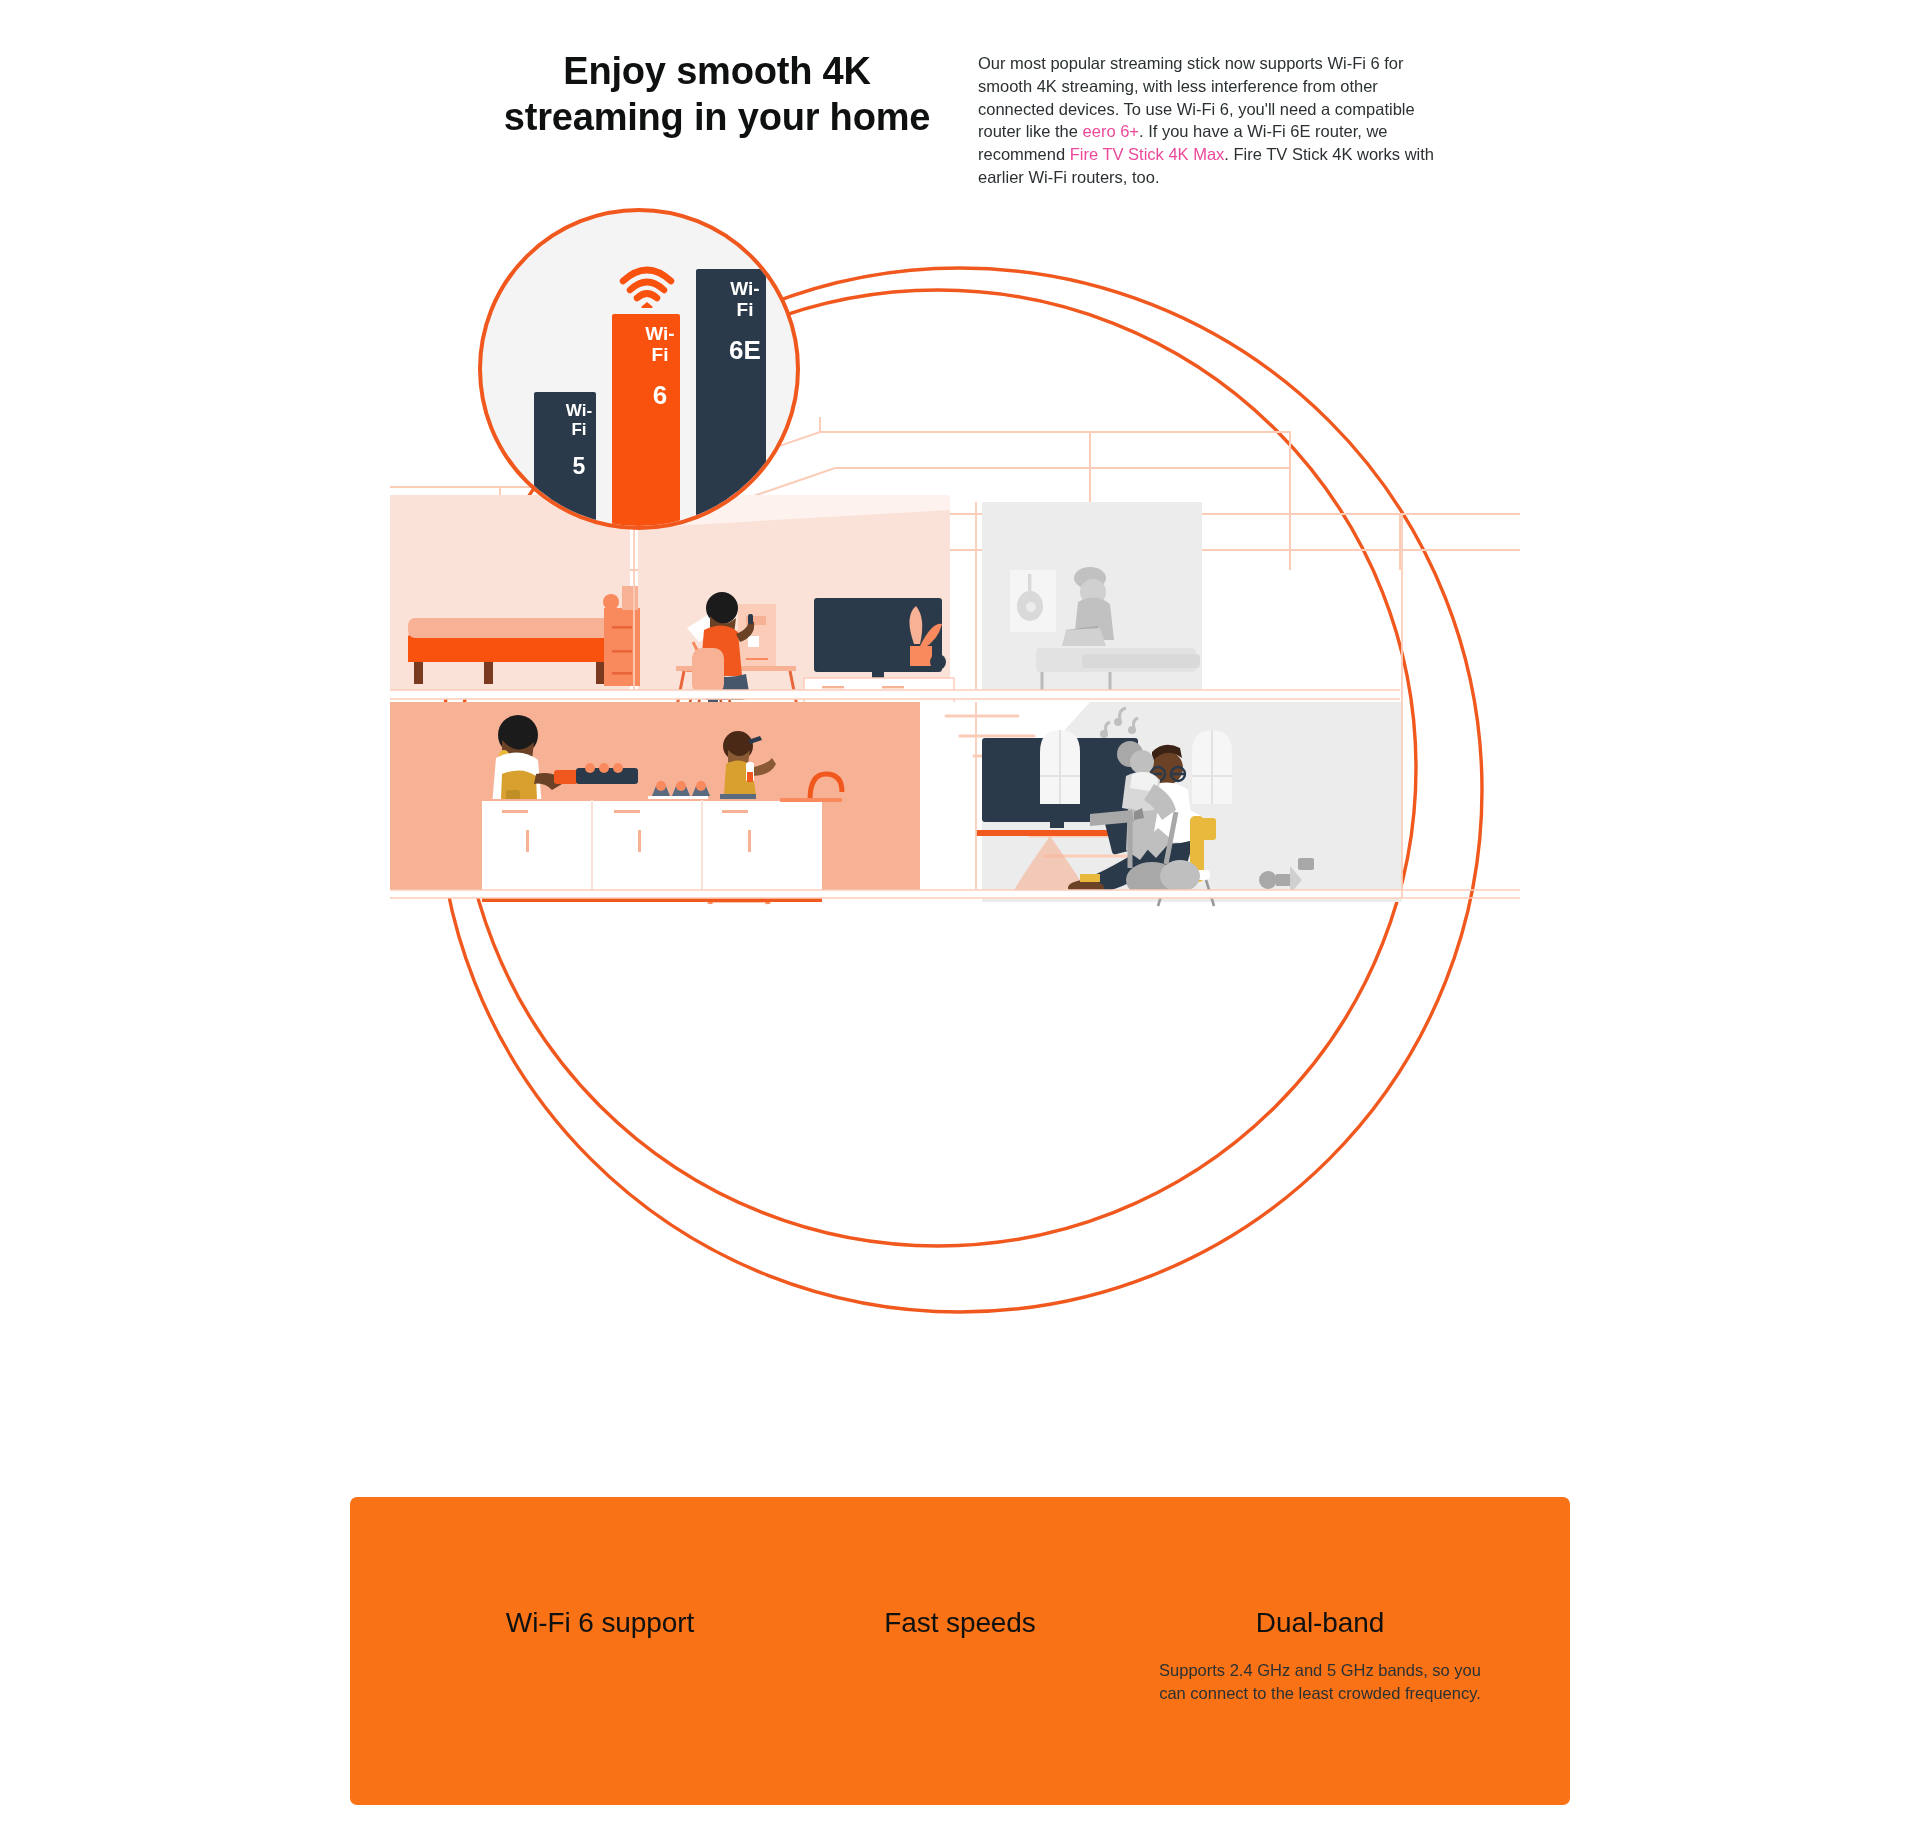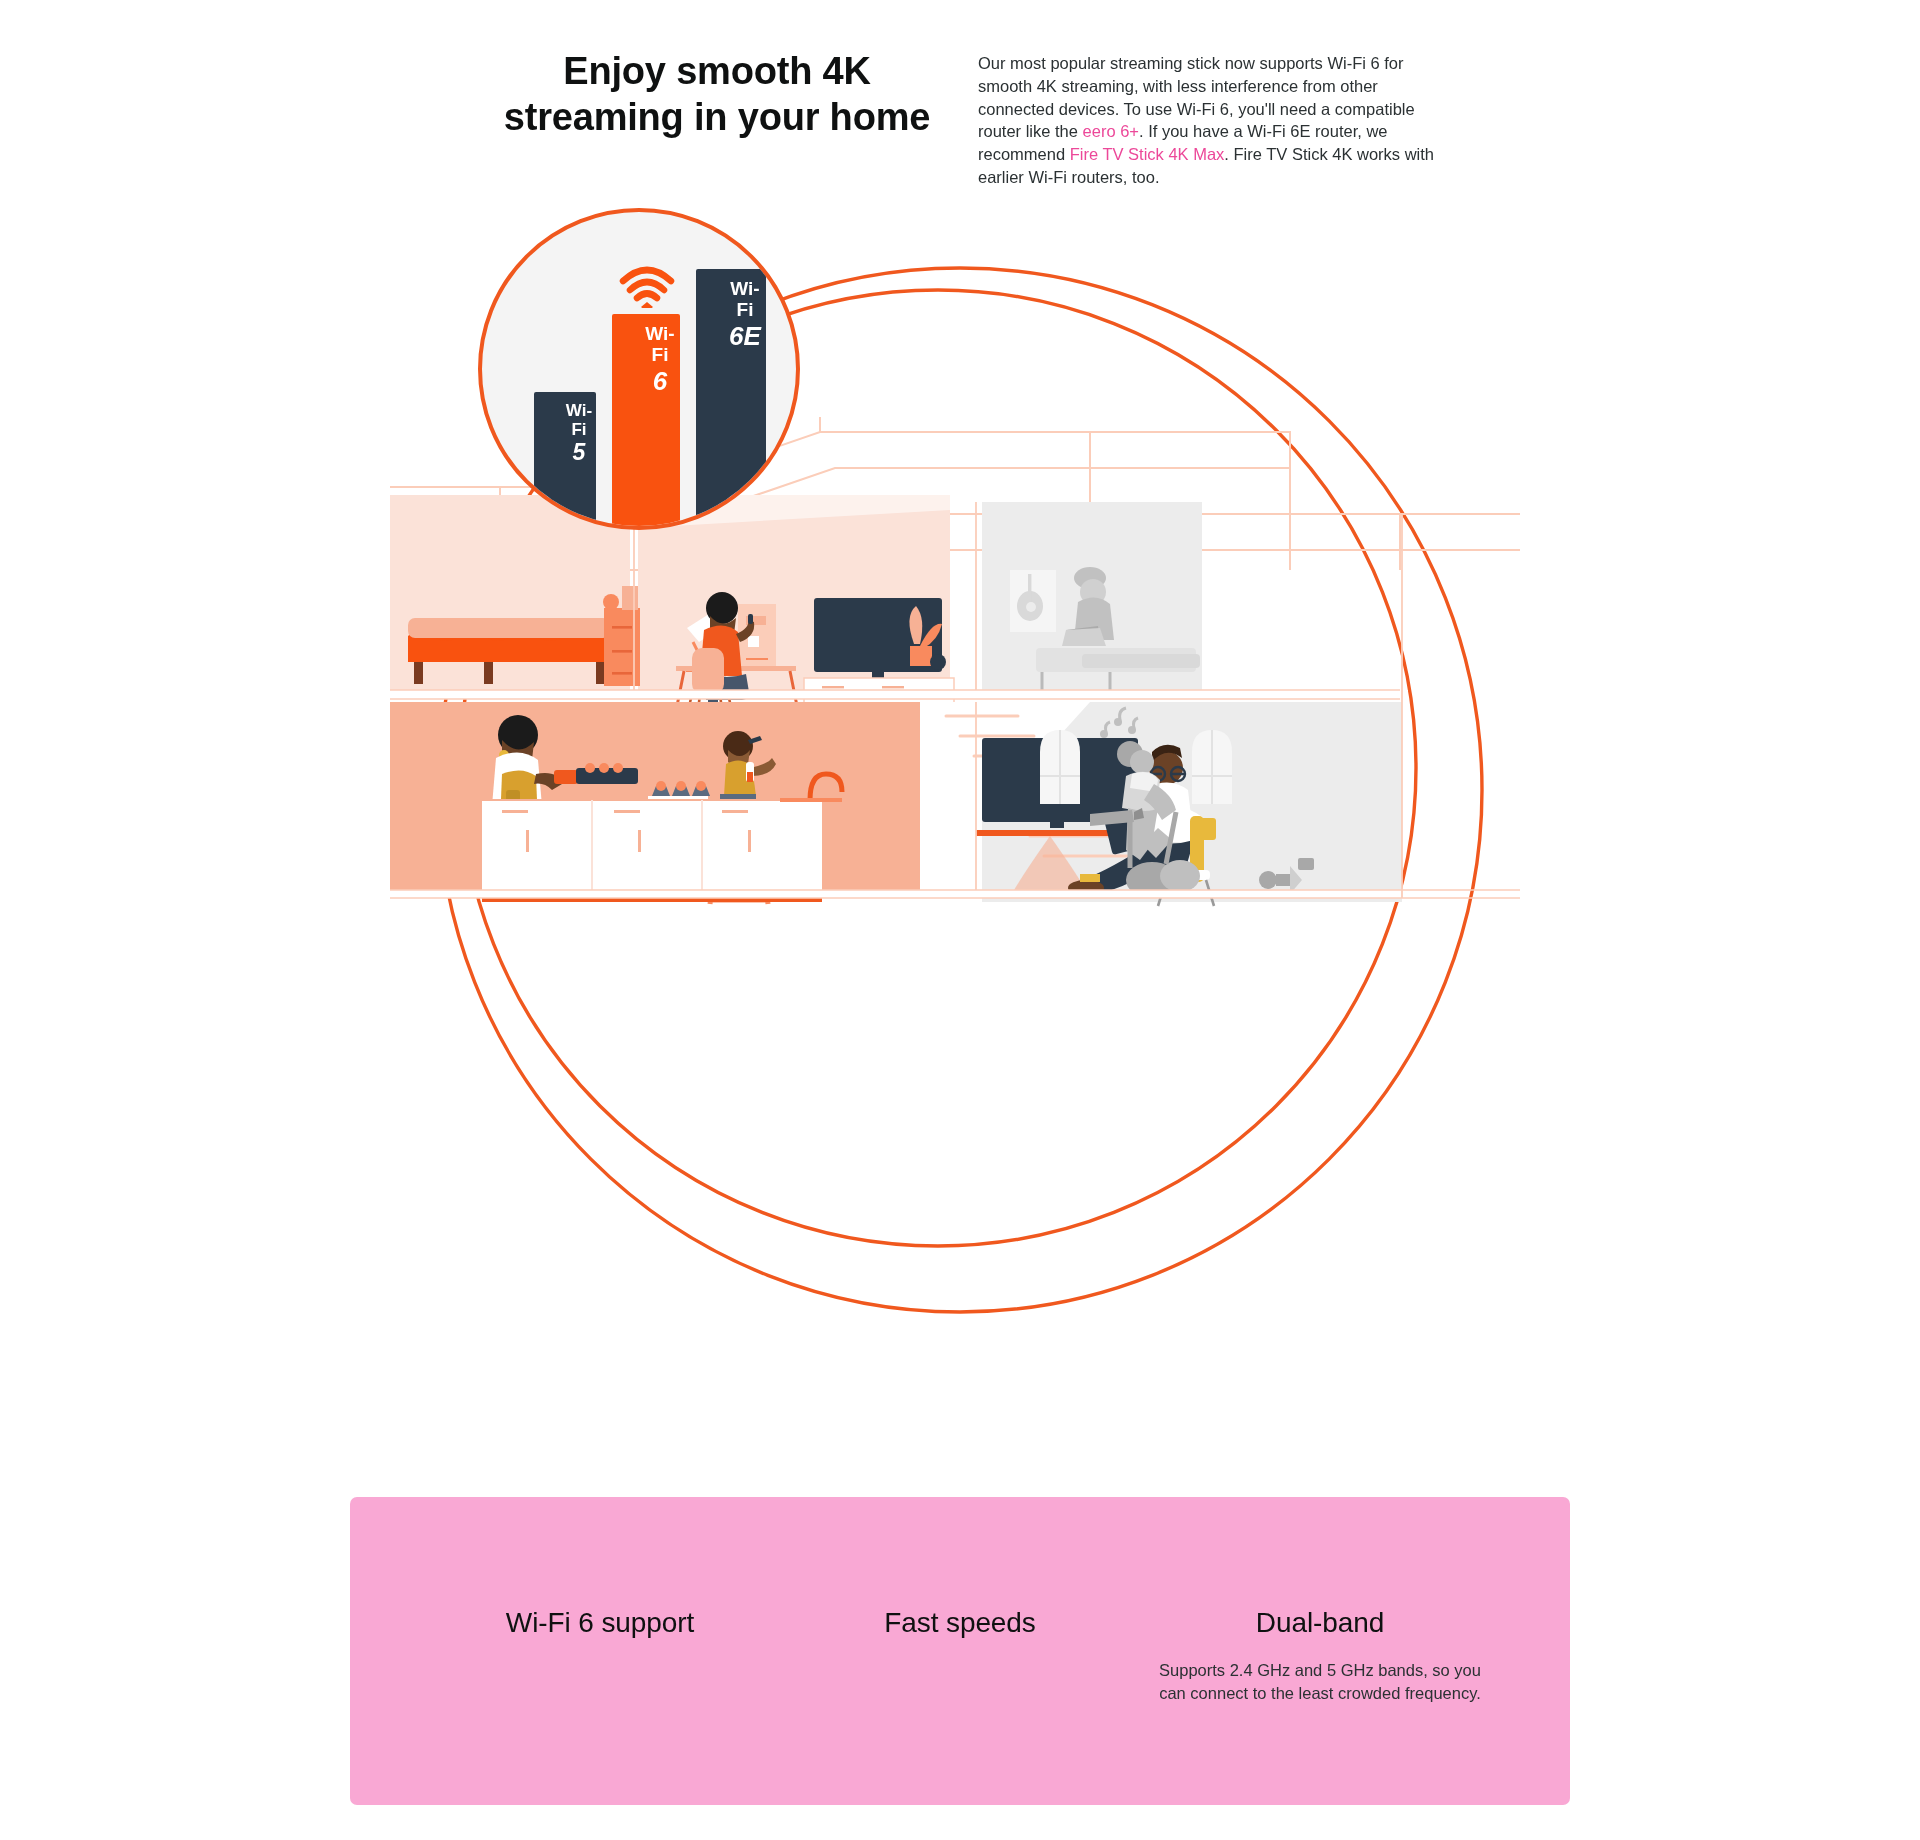--- a/index.html
+++ b/index.html
@@ -57,41 +57,41 @@
     bottom: 0;
     border-radius: 2px;
     color: #ffffff;
     font-weight: 700;
     text-align: center;
     line-height: 1.12;
     padding-top: 9px;
     font-size: 19px;
     padding-left: 28px;
   }
-  .bar .num { display: block; font-size: 26px; margin-top: 1px; font-style: italic; }
+  .bar .num { display: block; font-size: 26px; margin-top: 15px; }
   .bar-5  { left: 52px;  width: 62px;  height: 134px; background: #2b3a4a; font-size: 17px; }
   .bar-5 .num { font-size: 23px; }
   .bar-6  { left: 130px; width: 68px;  height: 212px; background: #f9520f; }
   .bar-6e { left: 214px; width: 70px;  height: 257px; background: #2b3a4a; }
 
   .wifi-glyph {
     position: absolute;
     left: 136px; bottom: 218px;
     width: 58px; height: 44px;
   }
 
   
   .house { position: absolute; left: 390px; top: 410px; width: 1130px; height: 500px; }
 
   
   .feature-panel {
     position: absolute;
     left: 350px; top: 1497px;
     width: 1220px; height: 308px;
-    background: #f9a8d4;
+    background: #f97316;
     border-radius: 7px;
   }
   .features {
     position: absolute;
     left: 70px; top: 110px;
     width: 1080px;
     display: flex;
     gap: 0;
   }
   .feature { flex: 1; text-align: center; padding: 0 16px; }

